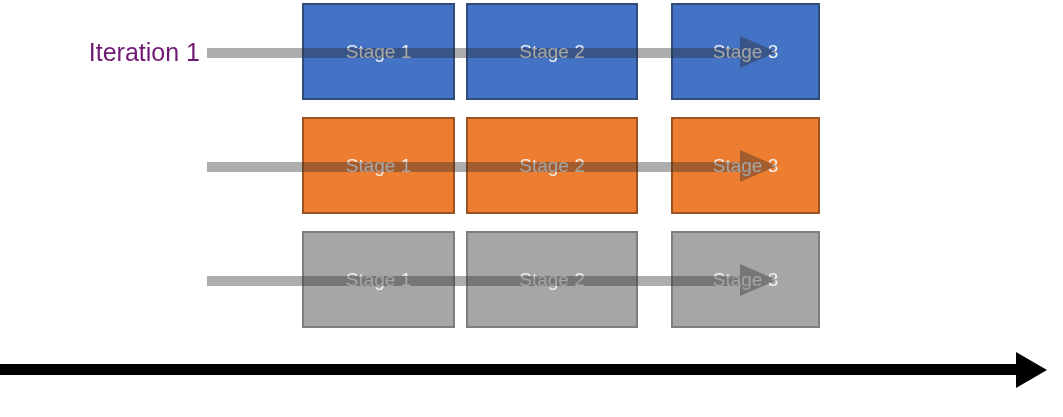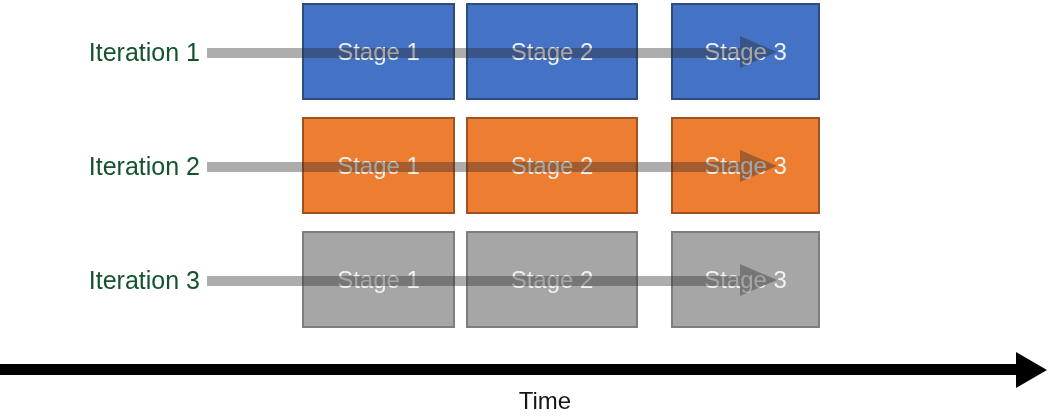--- a/index.html
+++ b/index.html
@@ -21,34 +21,34 @@
   .row-2 { top: 117px; }
   .row-3 { top: 231px; }
   .row-label {
     position: absolute;
     left: 0;
     width: 200px;
     top: 50%;
     transform: translateY(-50%);
     text-align: right;
     font-size: 25px;
-    color: #14532d;
+    color: #701a75;
     white-space: nowrap;
   }
   .stage-box {
     position: absolute;
     top: 0;
     height: 97px;
     box-sizing: border-box;
     border: 2px solid #777;
     display: flex;
     justify-content: center;
     align-items: center;
     padding-top: 0;
-    font-size: 24px;
+    font-size: 19px;
     z-index: 1;
   }
   .box-1 { left: 302px; width: 153px; }
   .box-2 { left: 466px; width: 172px; }
   .box-3 { left: 630px; width: 149px; margin-left: 41px; }
   .iter-shaft {
     position: absolute;
     left: 207px;
     width: 533px;
     top: 45px;
@@ -110,46 +110,43 @@
       <span>Stage 2</span>
     </div>
     <div class="stage-box box-3" style="background-color: rgb(68, 114, 196); border-color: rgb(46, 77, 123); color: rgb(242, 242, 242);">
       <span>Stage 3</span>
     </div>
     <div class="iter-shaft" style="background-color: rgba(40, 40, 40, 0.38);"></div>
     <div class="iter-head" style="border-left-color: rgba(40, 40, 40, 0.38);"></div>
   </div>
 
   <div class="row row-2">
-    <div class="row-label">Iteration 2</div>
     <div class="stage-box box-1" style="background-color: rgb(237, 125, 49); border-color: rgb(156, 83, 34); color: rgb(242, 242, 242);">
       <span>Stage 1</span>
     </div>
     <div class="stage-box box-2" style="background-color: rgb(237, 125, 49); border-color: rgb(156, 83, 34); color: rgb(242, 242, 242);">
       <span>Stage 2</span>
     </div>
     <div class="stage-box box-3" style="background-color: rgb(237, 125, 49); border-color: rgb(156, 83, 34); color: rgb(242, 242, 242);">
       <span>Stage 3</span>
     </div>
     <div class="iter-shaft" style="background-color: rgba(40, 40, 40, 0.38);"></div>
     <div class="iter-head" style="border-left-color: rgba(40, 40, 40, 0.38);"></div>
   </div>
 
   <div class="row row-3">
-    <div class="row-label">Iteration 3</div>
     <div class="stage-box box-1" style="background-color: rgb(166, 166, 166); border-color: rgb(126, 126, 126); color: rgb(242, 242, 242);">
       <span>Stage 1</span>
     </div>
     <div class="stage-box box-2" style="background-color: rgb(166, 166, 166); border-color: rgb(126, 126, 126); color: rgb(242, 242, 242);">
       <span>Stage 2</span>
     </div>
     <div class="stage-box box-3" style="background-color: rgb(166, 166, 166); border-color: rgb(126, 126, 126); color: rgb(242, 242, 242);">
       <span>Stage 3</span>
     </div>
     <div class="iter-shaft" style="background-color: rgba(40, 40, 40, 0.38);"></div>
     <div class="iter-head" style="border-left-color: rgba(40, 40, 40, 0.38);"></div>
   </div>
 
   <div class="time-bar" style="background-color: rgb(0, 0, 0);"></div>
   <div class="time-head" style="border-left-color: rgb(0, 0, 0);"></div>
-  <div class="time-label">Time</div>
 
 </div>
 
 </body></html>

